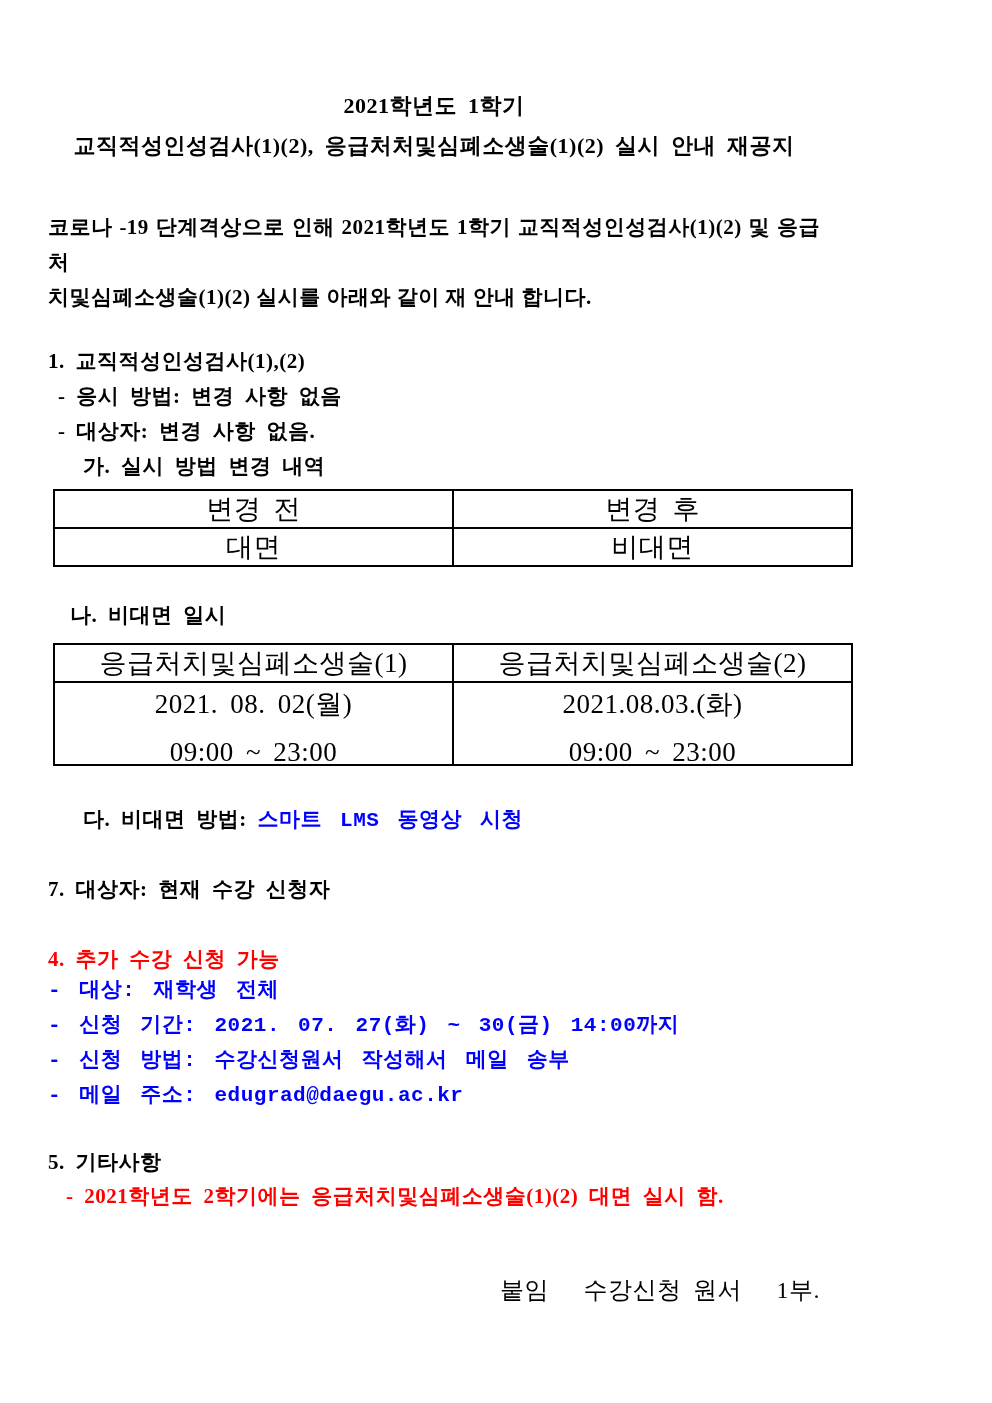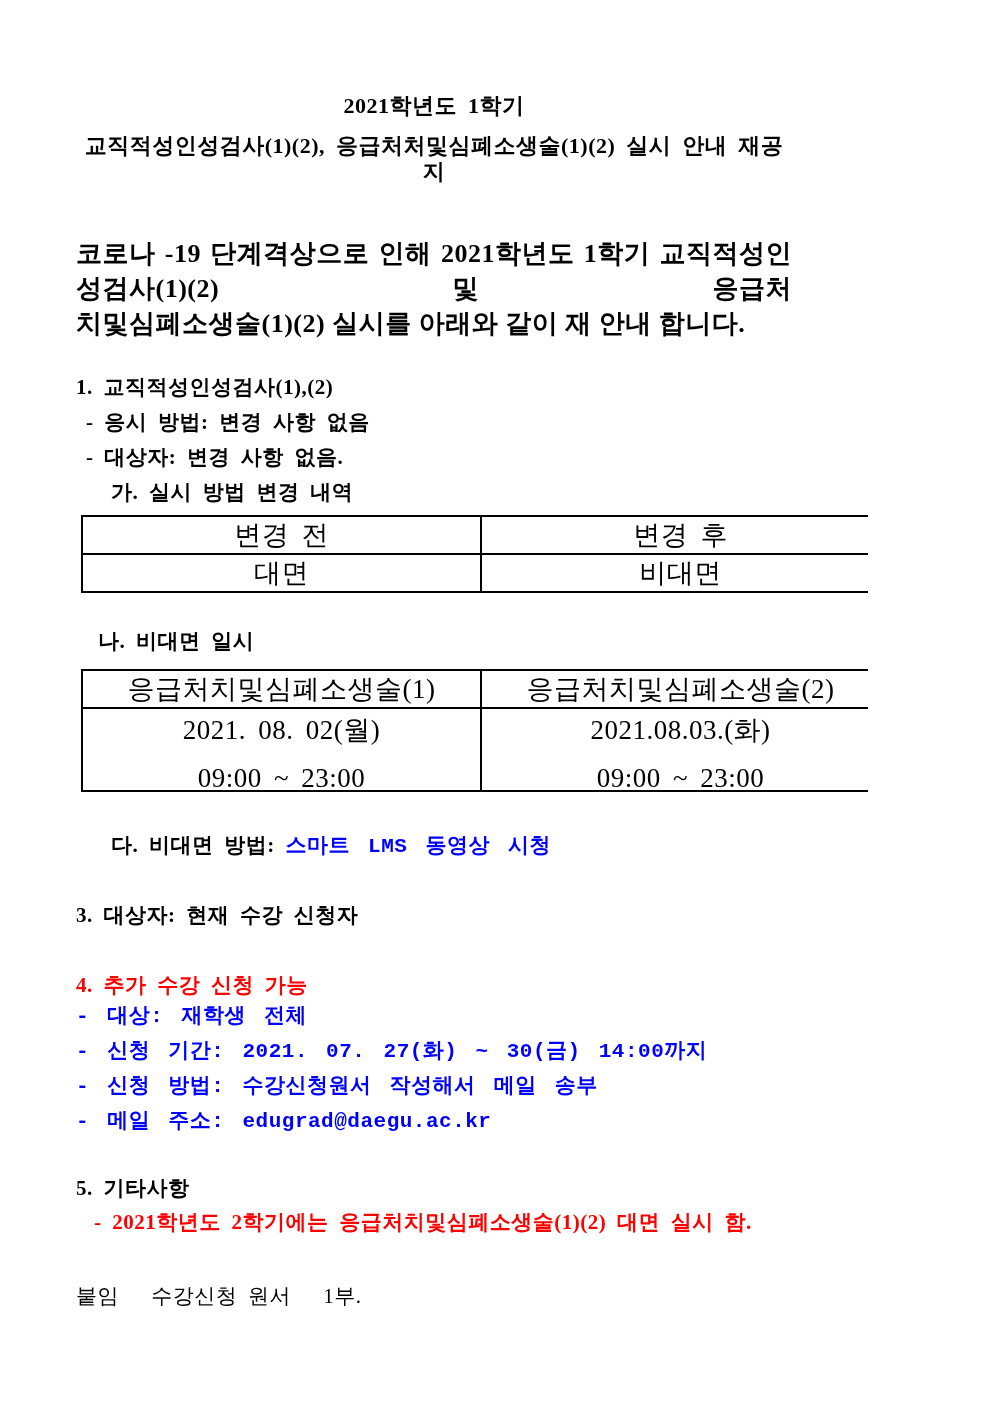--- a/index.html
+++ b/index.html
@@ -6,36 +6,36 @@
   html, body { background: #fff; }
   body {
     width: 992px; height: 1403px;
     font-family: "Liberation Serif", "DejaVu Serif", serif;
     color: var(--text, #000);
   }
   .page {
     position: relative;
     width: 868px; height: 1403px;
     background: var(--page-background, #fff);
-    padding: 0 76px;
+    padding: 0 48px;
     overflow: hidden;
   }
   .line {
     font-size: 21px;
     line-height: 26px;
     font-weight: bold;
     letter-spacing: 0.5px;
     word-spacing: 5px;
     white-space: nowrap;
   }
   .title { text-align: center; font-size: 22px; white-space: normal; }
   .title-1 { margin-top: 93px; }
   .title-2 { margin-top: 14px; }
   .intro { margin-top: 51px; }
-  .intro .iline { font-size: 26px; line-height: 35px; font-weight: bold; letter-spacing: 0.5px; }
+  .intro .iline { font-size: 21px; line-height: 35px; font-weight: bold; letter-spacing: 0.5px; }
   .intro .justified { text-align: justify; text-align-last: justify; }
   .sec1-heading { margin-top: 33px; }
   .dash-item { margin-top: 9px; margin-left: 10px; }
   .sec2-heading { margin-top: 36px; }
   .sub-ga { margin-top: 9px; margin-left: 35px; }
   .sub-na { margin-top: 35px; margin-left: 22px; }
   .sub-da { margin-top: 40px; margin-left: 35px; }
   .tbl {
     border-collapse: collapse;
     table-layout: fixed;
@@ -61,27 +61,28 @@
   .sched-date { line-height: 24px; }
   .sched-time { margin-top: 24px; line-height: 24px; }
   .sec3-heading { margin-top: 42px; }
   .sec4-heading { margin-top: 44px; }
   .sec4-item-first { margin-top: 6px; }
   .sec4-item { margin-top: 9px; }
   .blue-item { }
   .sec5-heading { margin-top: 40px; }
   .sec5-item { margin-top: 8px; margin-left: 18px; }
   .footer-line {
-    margin-top: 48px;
-    font-size: 21px;
+    margin-top: 68px;
+    font-size: 24px;
     line-height: 26px;
     font-weight: normal;
     letter-spacing: 0.5px;
     word-spacing: 5px;
     white-space: pre-wrap;
+    text-align: right;
   }
   .blue { color: var(--accent-blue, #0000ff); font-family: Liberation Mono, monospace; }
   .red { color: var(--accent-red, #ff0000); }
 </style>
 </head>
 <body>
 
 <div class="page">
 
   <div class="line title title-1">2021학년도 1학기</div>
@@ -134,21 +135,21 @@
         </td>
       </tr>
     </tbody>
   </table>
 
   <div class="line sub-da">
     <span>다. 비대면 방법: </span>
     <span class="blue">스마트 LMS 동영상 시청</span>
   </div>
 
-  <div class="line sec3-heading">3. 대상자: 현재 수강 신청자</div>
+  <div class="line sec3-heading">7. 대상자: 현재 수강 신청자</div>
 
   <div class="line sec4-heading red">4. 추가 수강 신청 가능</div>
   <div class="line sec4-item-first blue-item blue">- 대상: 재학생 전체</div>
   <div class="line sec4-item blue-item blue">- 신청 기간: 2021. 07. 27(화) ~ 30(금) 14:00까지</div>
   <div class="line sec4-item blue-item blue">- 신청 방법: 수강신청원서 작성해서 메일 송부</div>
   <div class="line sec4-item blue-item blue">- 메일 주소: edugrad@daegu.ac.kr</div>
 
   <div class="line sec5-heading">5. 기타사항</div>
   <div class="line sec5-item red">- 2021학년도 2학기에는 응급처치및심폐소생술(1)(2) 대면 실시 함.</div>
 

